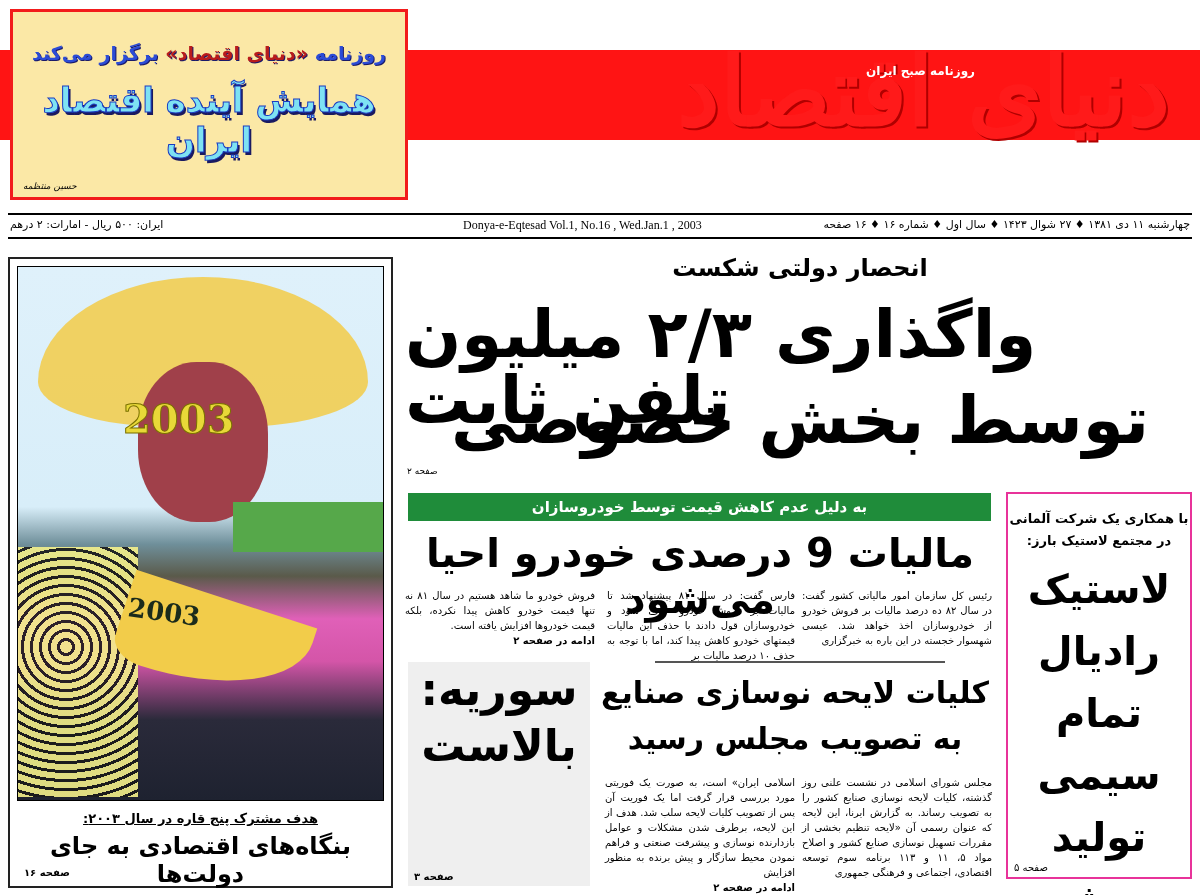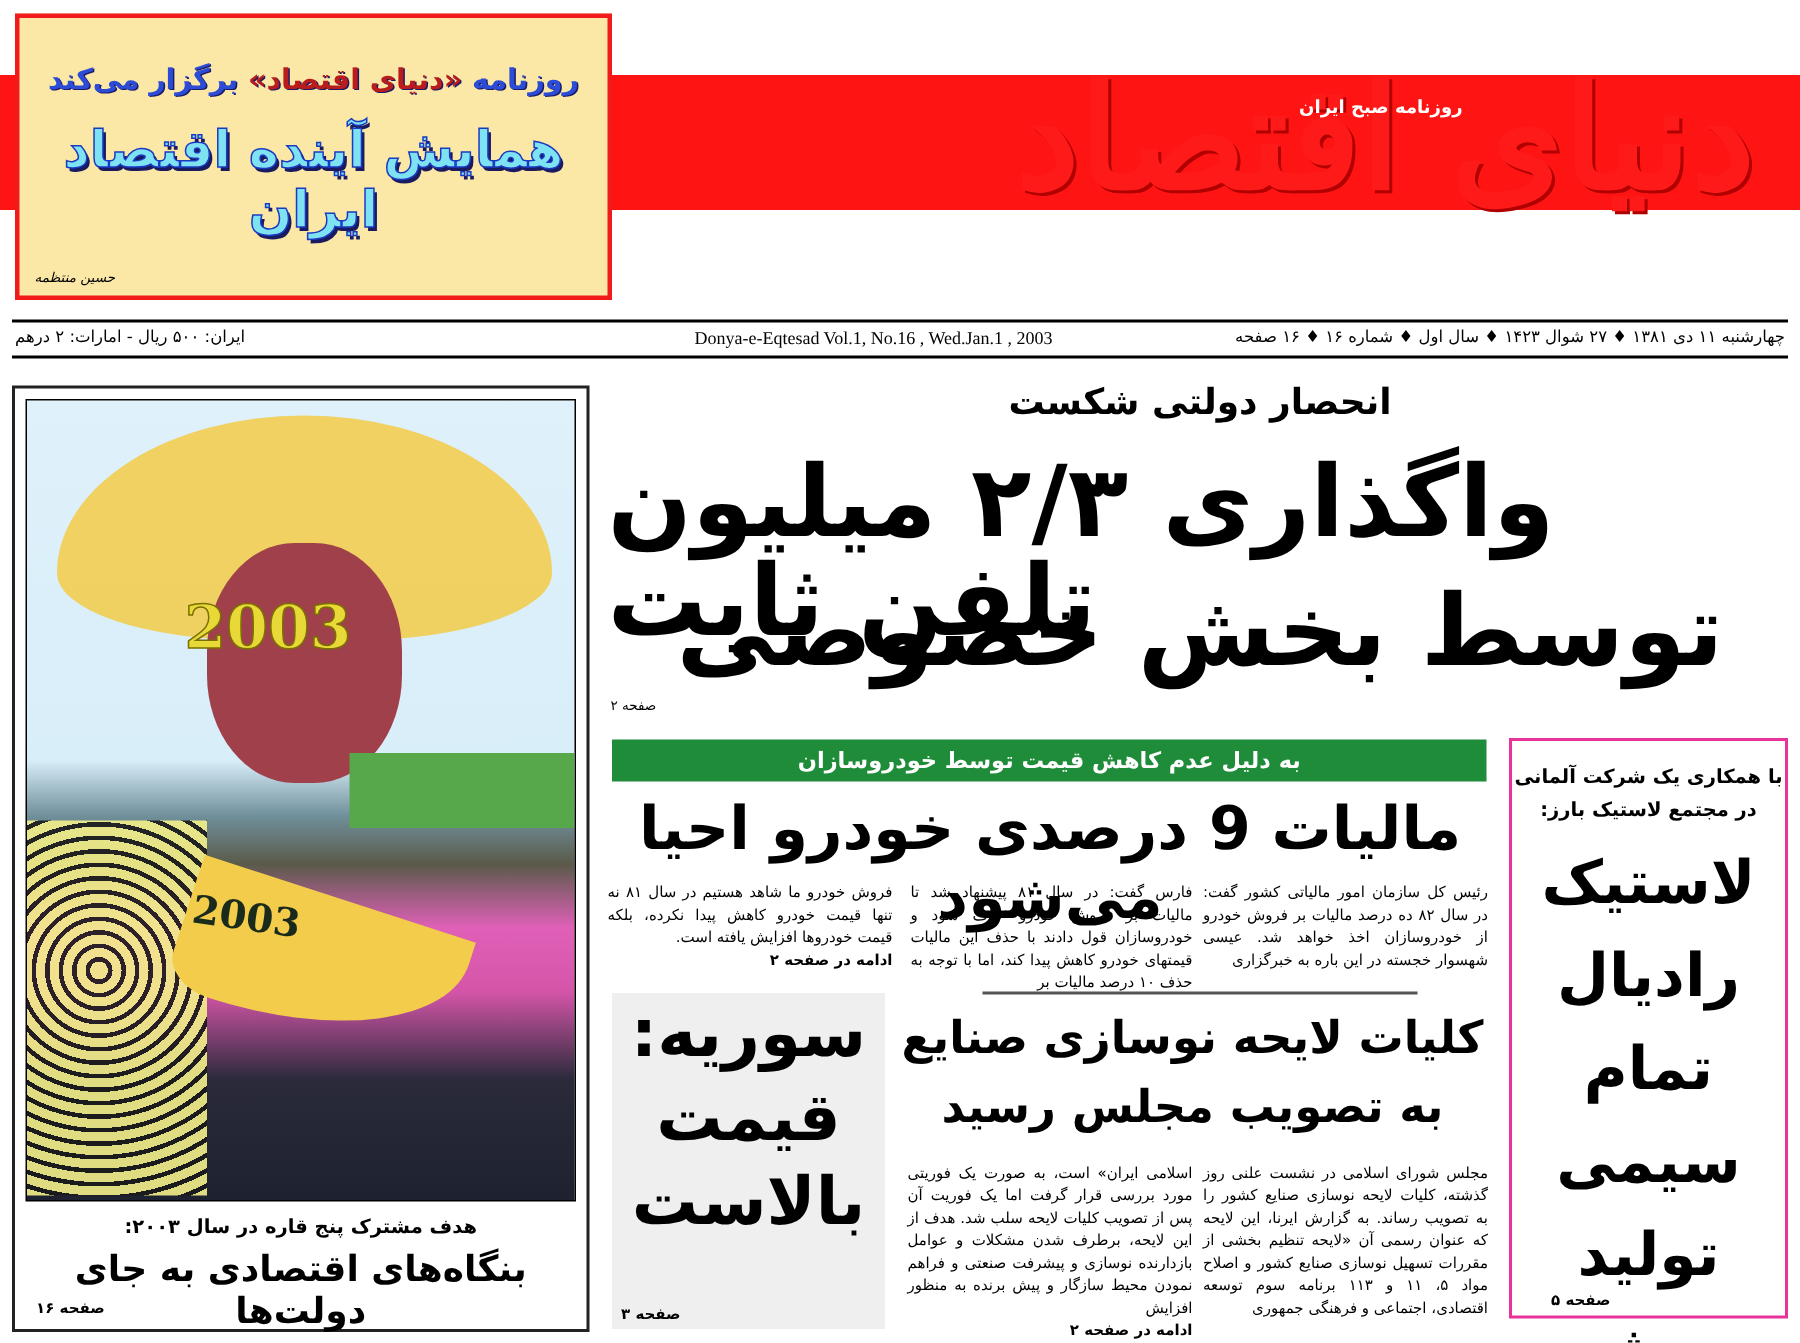--- a/index.html
+++ b/index.html
@@ -30,21 +30,21 @@
   #photo-frame { left: 8px; top: 257px; width: 385px; height: 631px; border: 2px solid #222; background: #fff; }
   #photo { position: absolute; left: 7px; top: 7px; width: 367px; height: 535px; border: 1px solid #000; overflow: hidden;
     background: linear-gradient(180deg, #dff1fb 0%, #d8eef9 45%, #6f8f9a 52%, #5a5a4a 58%, #e060b8 66%, #d455a8 74%, #2a2a3a 85%, #1e2230 100%); }
   #photo .hat { position: absolute; left: 20px; top: 10px; width: 330px; height: 150px; background: #f0cf5a; border-radius: 50% 50% 40% 40% / 70% 70% 30% 30%; opacity: .95; }
   #photo .face { position: absolute; left: 120px; top: 95px; width: 130px; height: 160px; background: #a0404a; border-radius: 45%; }
   #photo .glasses { position: absolute; left: 105px; top: 128px; font-family: "DejaVu Serif", serif; font-size: 40px; font-weight: bold; color: #e8d838; -webkit-text-stroke: 1px #7a7000; }
   #photo .grass { position: absolute; right: 0; top: 235px; width: 150px; height: 50px; background: #56a84a; }
   #photo .horn { position: absolute; left: 100px; top: 330px; width: 190px; height: 90px; background: #f2cc4a; border-radius: 0 0 100% 20% / 0 0 100% 30%; transform: rotate(18deg); }
   #photo .horn-text { position: absolute; left: 110px; top: 330px; font-family: "DejaVu Serif", serif; font-weight: bold; font-size: 26px; color: #1b2b1b; transform: rotate(8deg); }
   #photo .coil { position: absolute; left: 0; top: 280px; width: 120px; height: 250px; background: repeating-radial-gradient(circle at 40% 40%, #f4f08a 0 6px, #1a1a1a 6px 9px); opacity: .9; }
-  #photo-caption-kicker { position: absolute; left: 0; right: 0; top: 552px; text-align: center; font-size: 13px; font-weight: bold; direction: rtl; }
+  #photo-caption-kicker { position: absolute; left: 0; right: 0; top: 552px; text-align: center; font-size: 13px; font-weight: bold; direction: rtl; text-decoration: underline; }
   #photo-caption-title { position: absolute; left: 0; right: 0; top: 573px; text-align: center; font-size: 24px; font-weight: bold; direction: rtl; letter-spacing: -0.5px; }
   #photo-page { position: absolute; left: 14px; top: 608px; font-size: 10px; direction: rtl; font-weight: bold; }
 
   
   #lead-kicker { left: 405px; width: 790px; top: 254px; text-align: center; font-size: 24px; font-weight: bold; direction: rtl; }
   #lead-title1 { left: 405px; width: 790px; top: 302px; text-align: left; font-size: 66px; font-weight: bold; direction: rtl; line-height: 1; letter-spacing: -2px; }
   #lead-title2 { left: 405px; width: 790px; top: 388px; text-align: center; font-size: 66px; font-weight: bold; direction: rtl; line-height: 1; letter-spacing: -2px; }
   #lead-page { left: 407px; top: 466px; font-size: 9px; direction: rtl; }
 
   
@@ -66,21 +66,21 @@
 
   
   #ind-title { left: 600px; width: 390px; top: 670px; text-align: center; font-size: 30px; font-weight: bold; line-height: 46px; direction: rtl; }
   #ind-col1 { right: 208px; top: 775px; width: 190px; }
   #ind-col2 { right: 405px; top: 775px; width: 190px; }
 
   
   #tire-box { left: 1006px; top: 492px; width: 186px; height: 387px; border: 2px solid #e8339a; text-align: center; direction: rtl; }
   #tire-box .kick { margin-top: 14px; font-size: 13px; font-weight: bold; line-height: 22px; }
   #tire-box .big { font-size: 40px; font-weight: bold; line-height: 62px; margin-top: 6px; }
-  #tire-box .pg { position: absolute; left: 6px; bottom: 4px; font-size: 10px; font-weight: bold; margin-left: 20px; }
+  #tire-box .pg { position: absolute; left: 6px; bottom: 4px; font-size: 10px; font-weight: normal; }
 </style>
 </head>
 <body>
 
 <div class="abs" id="red-band"></div>
 <div class="abs" id="logo">
   <span class="logo-text">دنیای اقتصاد</span>
   <span class="tagline">روزنامه صبح ایران</span>
 </div>
 
@@ -126,21 +126,20 @@
 <div class="abs col" id="tax-col2">فارس گفت: در سال ۸۱ پیشنهاد شد تا مالیات بر فروش خودرو حذف شود و خودروسازان قول دادند با حذف این مالیات قیمتهای خودرو کاهش پیدا کند، اما با توجه به حذف ۱۰ درصد مالیات بر</div>
 <div class="abs col" id="tax-col3">
   <span>فروش خودرو ما شاهد هستیم در سال ۸۱ نه تنها قیمت خودرو کاهش پیدا نکرده، بلکه قیمت خودروها افزایش یافته است.</span><br>
   <span class="cont">ادامه در صفحه ۲</span>
 </div>
 
 <div class="abs" id="sep-line"></div>
 
 <div class="abs" id="syria-box">
   <div class="big">سوریه:</div>
-  <div class="big">قیمت</div>
   <div class="big">بالاست</div>
   <div class="pg">صفحه ۳</div>
 </div>
 
 <div class="abs" id="ind-title">
   <span>کلیات لایحه نوسازی صنایع</span><br>
   <span>به تصویب مجلس رسید</span>
 </div>
 <div class="abs col" id="ind-col1">مجلس شورای اسلامی در نشست علنی روز گذشته، کلیات لایحه نوسازی صنایع کشور را به تصویب رساند. به گزارش ایرنا، این لایحه که عنوان رسمی آن «لایحه تنظیم بخشی از مقررات تسهیل نوسازی صنایع کشور و اصلاح مواد ۵، ۱۱ و ۱۱۳ برنامه سوم توسعه اقتصادی، اجتماعی و فرهنگی جمهوری</div>
 <div class="abs col" id="ind-col2">

